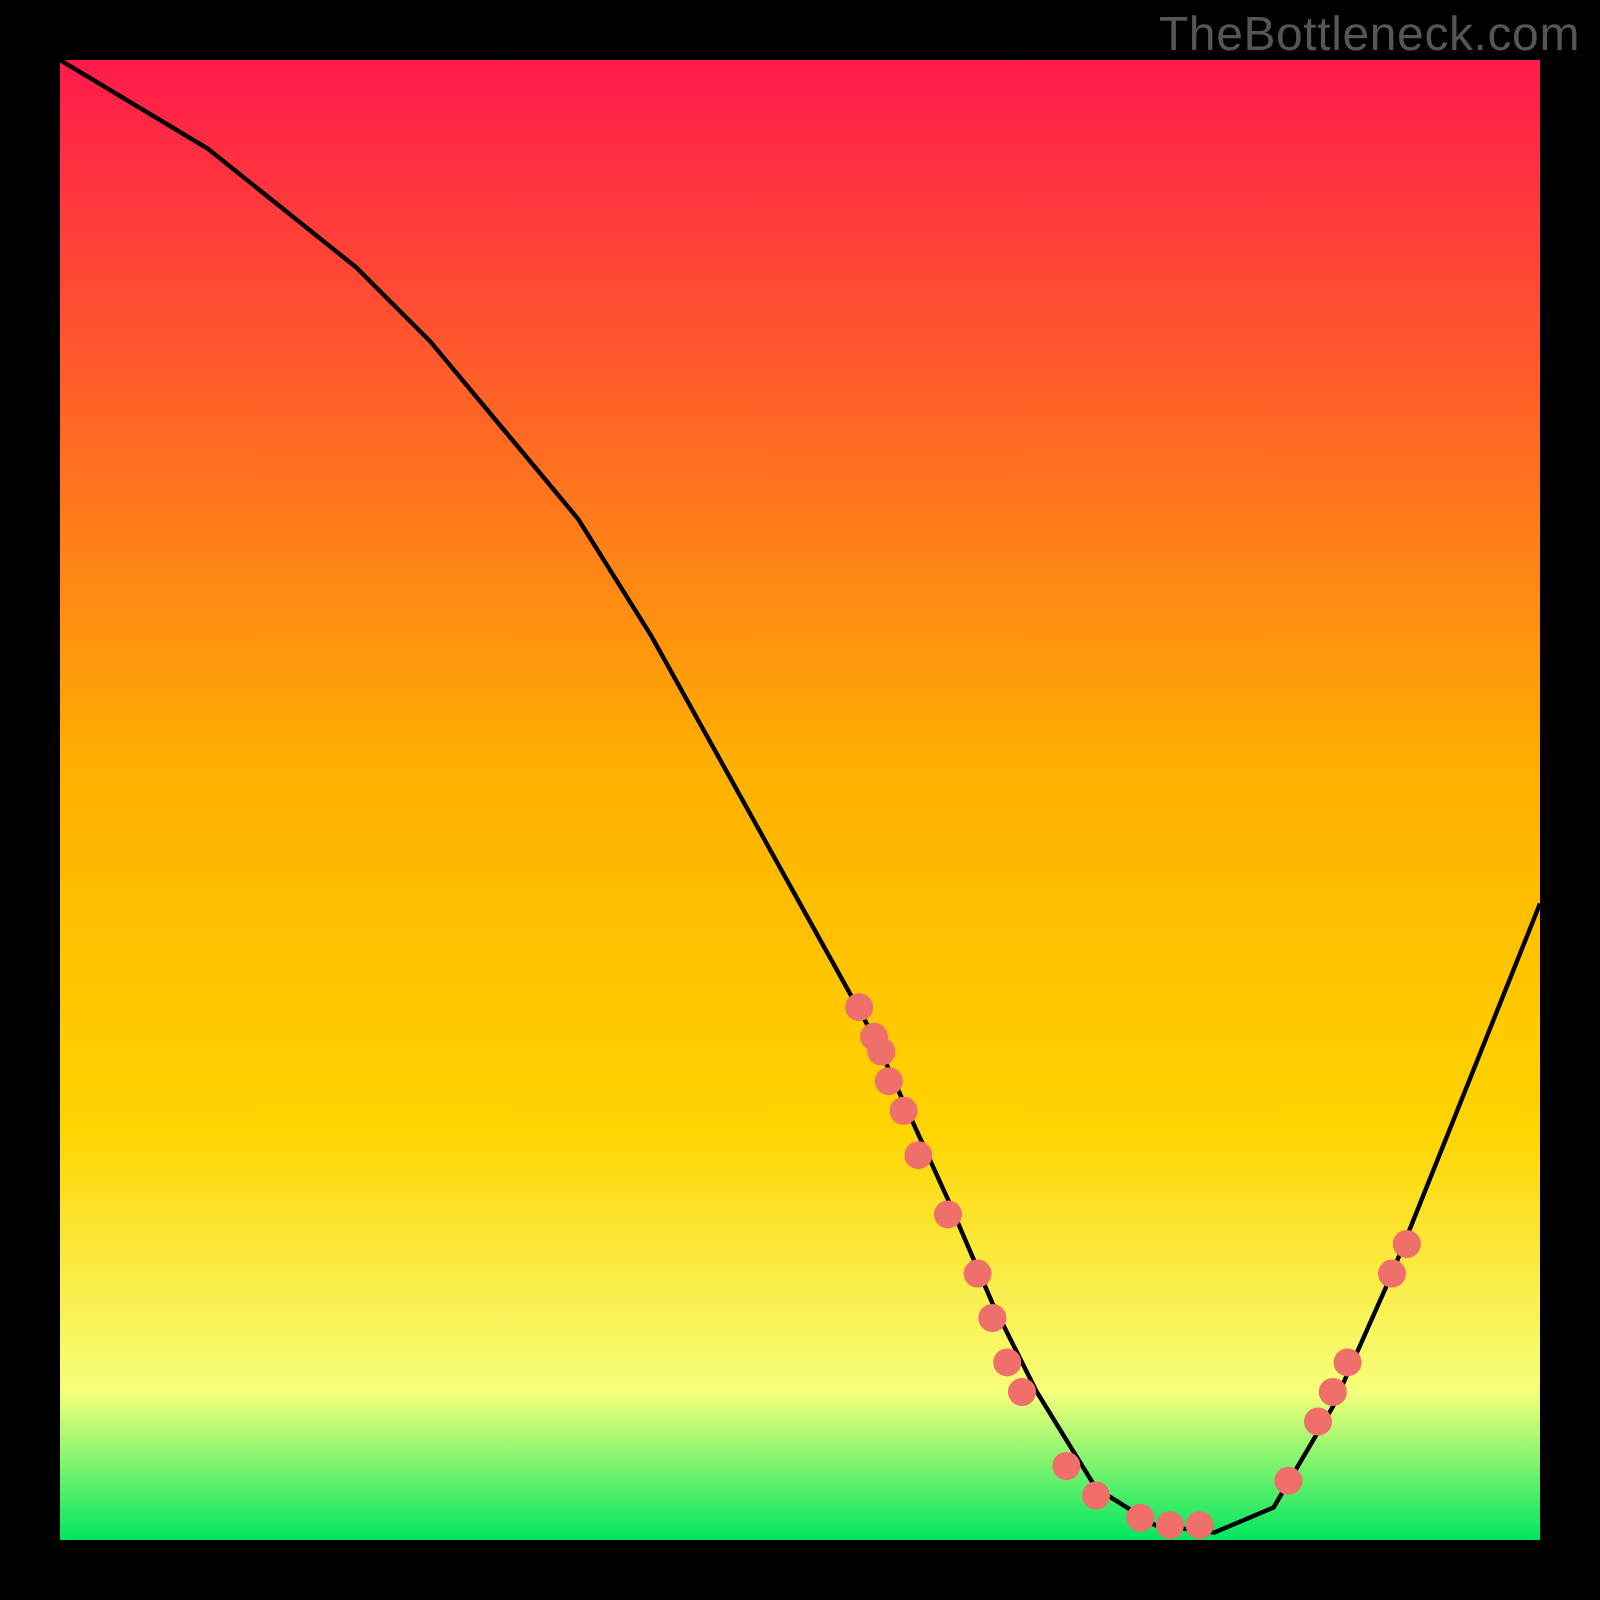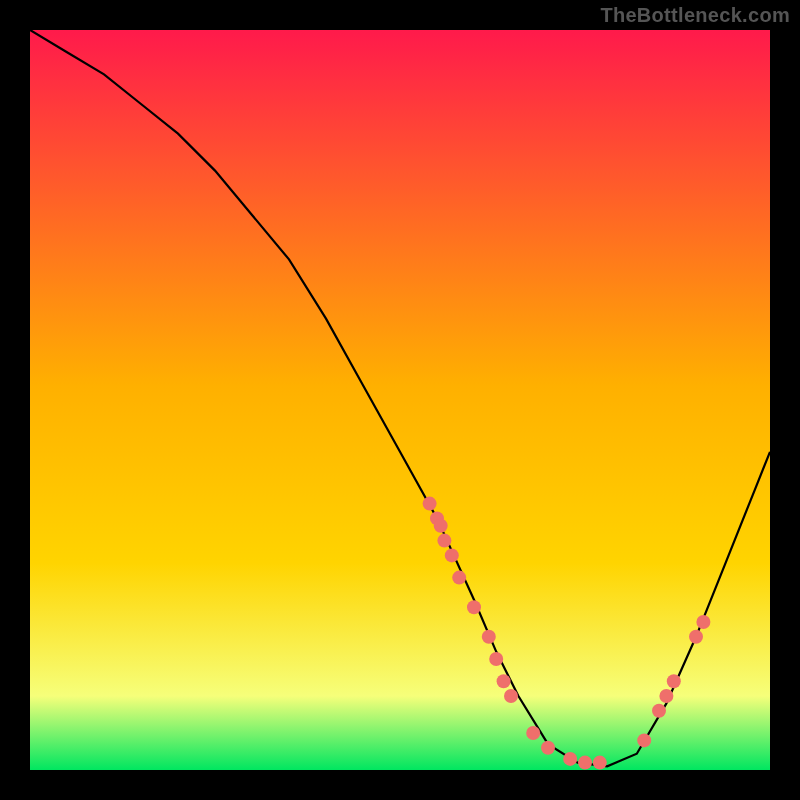--- a/index.html
+++ b/index.html
@@ -15,22 +15,22 @@
     position: relative;
     width: 800px;
     height: 800px;
     background: #000;
   }
   .watermark {
     position: absolute;
     top: 4px;
     right: 10px;
     color: #555;
-    font-size: 20px;
-    font-weight: bold;
+    font-size: 24px;
+    font-weight: normal;
     letter-spacing: 0.3px;
     z-index: 10;
   }
   .plot-outer {
     position: absolute;
     left: 30px;
     top: 30px;
     width: 740px;
     height: 740px;
   }

